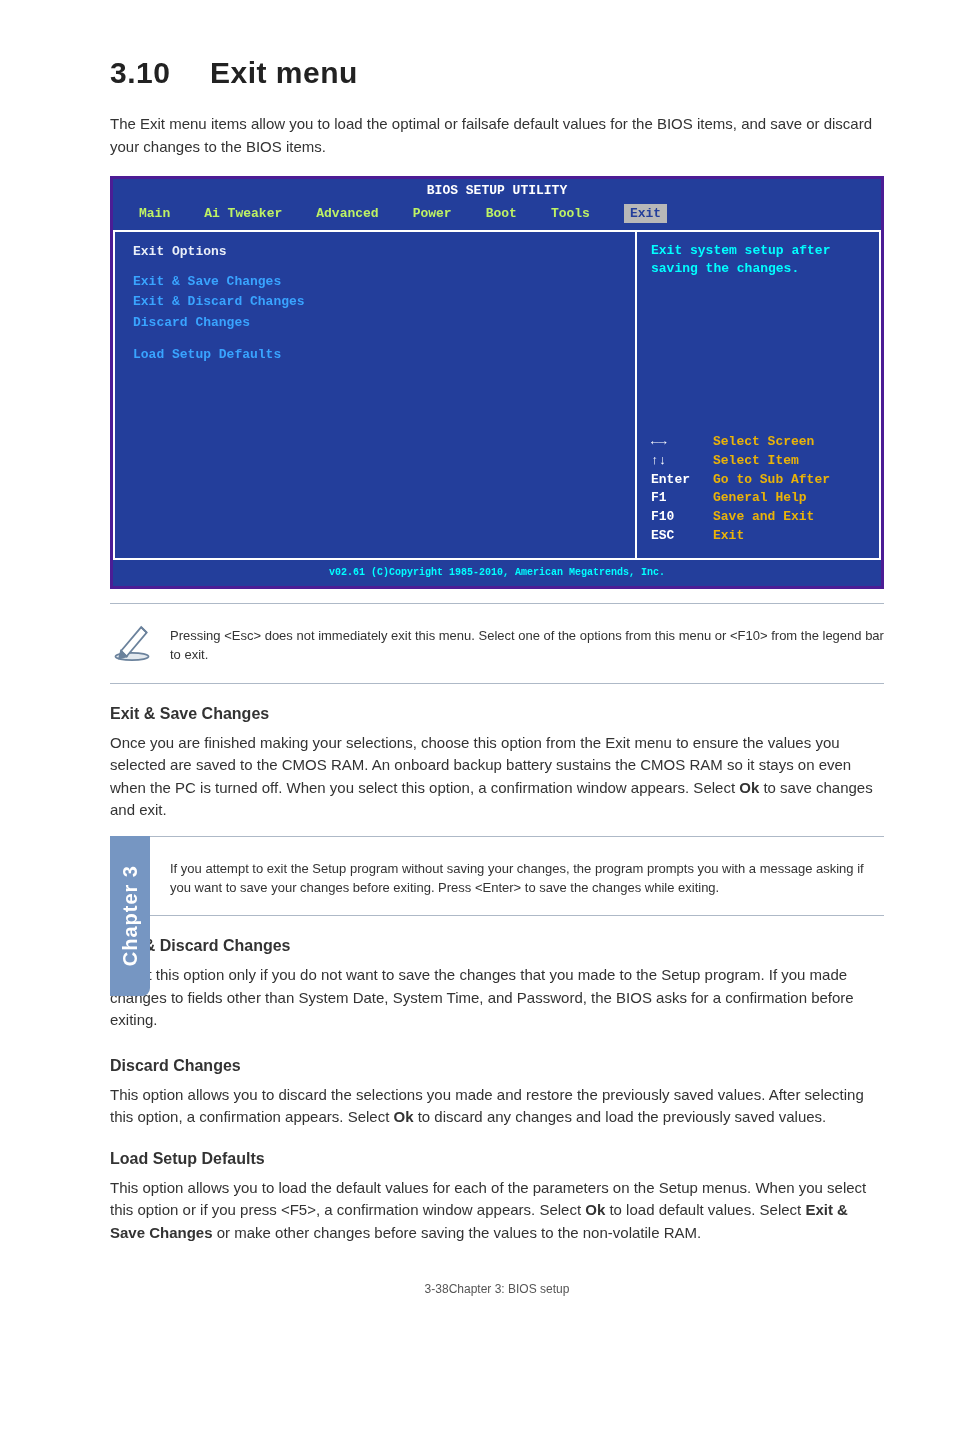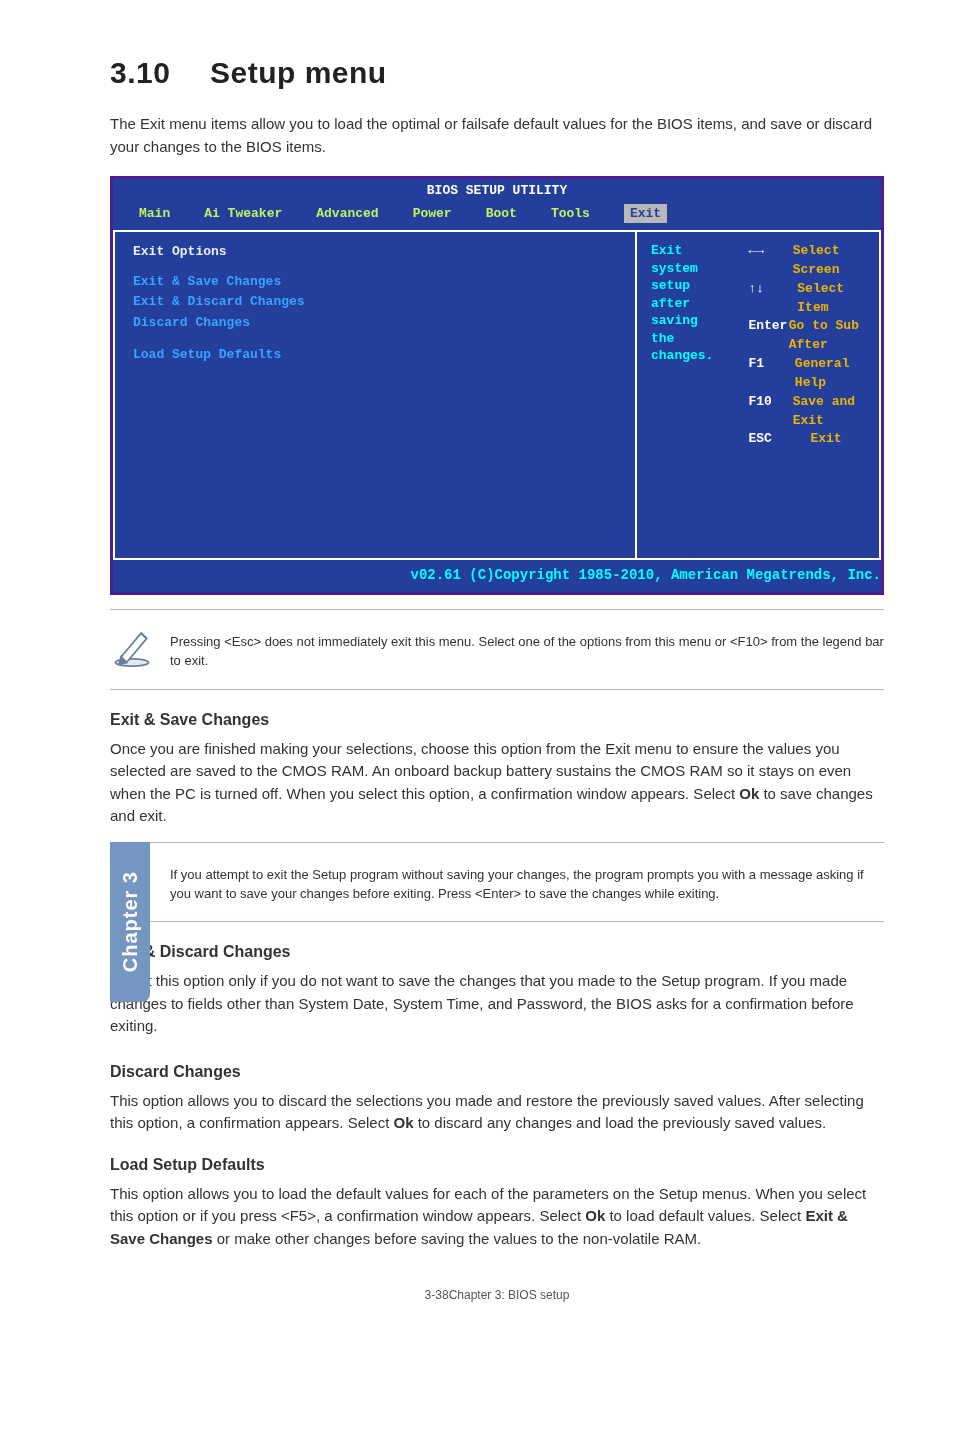--- a/index.html
+++ b/index.html
@@ -16,30 +16,30 @@
 .bios .titlebar .center-title{display:block;text-align:center}
 .bios .tabs{display:flex;padding:3px 26px 5px 26px}
 .bios .tabs span{margin-right:34px;font-weight:700;font-size:13px;color:#bef264}
 .bios .tabs span.active{background:#b8b8b8;color:#233e9b;padding:0 6px;margin-right:30px}
 .bios .body{display:flex;background:#233e9b}
 .bios .pane{font-size:13px;color:#fff}
 .bios .left{flex:2;border:2px solid #fff;border-right:none;padding:10px 18px 16px 18px;min-height:300px}
 .bios .left .opt-head{color:#eaeff8;font-weight:700;margin-bottom:10px}
 .bios .left .opt{color:#39a4ff;font-weight:700;margin-bottom:1px}
 .bios .left .gap{height:12px}
-.bios .right{flex:1;border:2px solid #fff;display:flex;flex-direction:row}
+.bios .right{flex:1;border:2px solid #fff;display:flex;flex-direction:column}
 .bios .help{padding:10px 14px 10px 14px;font-size:13px;line-height:1.35;font-weight:700}
 .bios .cyan{color:#0ff}
 .bios .white{color:#fff}
 .bios .legend{padding:10px 14px 12px 14px;font-size:13px;line-height:1.45;font-weight:700}
 .bios .legend .row{display:flex}
 .bios .legend .k{width:62px;color:#fff}
 .bios .legend .v{color:#eab308}
 .bios .spacer{flex:1}
-.bios .footer{background:#233e9b;color:#0ff;text-align:right;font-size:14px;padding:5px 0 6px 0;font-weight:700}
+.bios .footer{background:#233e9b;color:#0ff;text-align:center;font-size:10px;padding:5px 0 6px 0;font-weight:700}
 
 
 .note{display:flex;gap:16px;align-items:center;margin:8px 0}
 .note .icon svg{width:44px;height:44px}
 .note .txt{flex:1;font-size:13px;line-height:1.45;padding-top:6px}
 
 
 h3.sub{font-family:Arial,Helvetica,sans-serif;font-size:16px;font-weight:700;margin:18px 0 6px 0}
 p.body{margin:0 0 10px 0;font-size:15px}
 
@@ -50,21 +50,21 @@
 
 
 .pgfoot{display:flex;justify-content:center;font-size:12px;color:#555;margin-top:36px}
 </style>
 </head>
 <body>
 
 <div class="page">
 
   <h1 class="section-title">
-    <span class="num">3.10</span><span>Setup menu</span>
+    <span class="num">3.10</span><span>Exit menu</span>
   </h1>
 
   <p class="lead">The Exit menu items allow you to load the optimal or failsafe default values for the BIOS items, and save or discard your changes to the BIOS items.</p>
 
   <div class="bios">
     <div class="titlebar">
       <span class="center-title">BIOS SETUP UTILITY</span>
       <div class="tabs">
         <span>Main</span>
         <span>Ai Tweaker</span>

